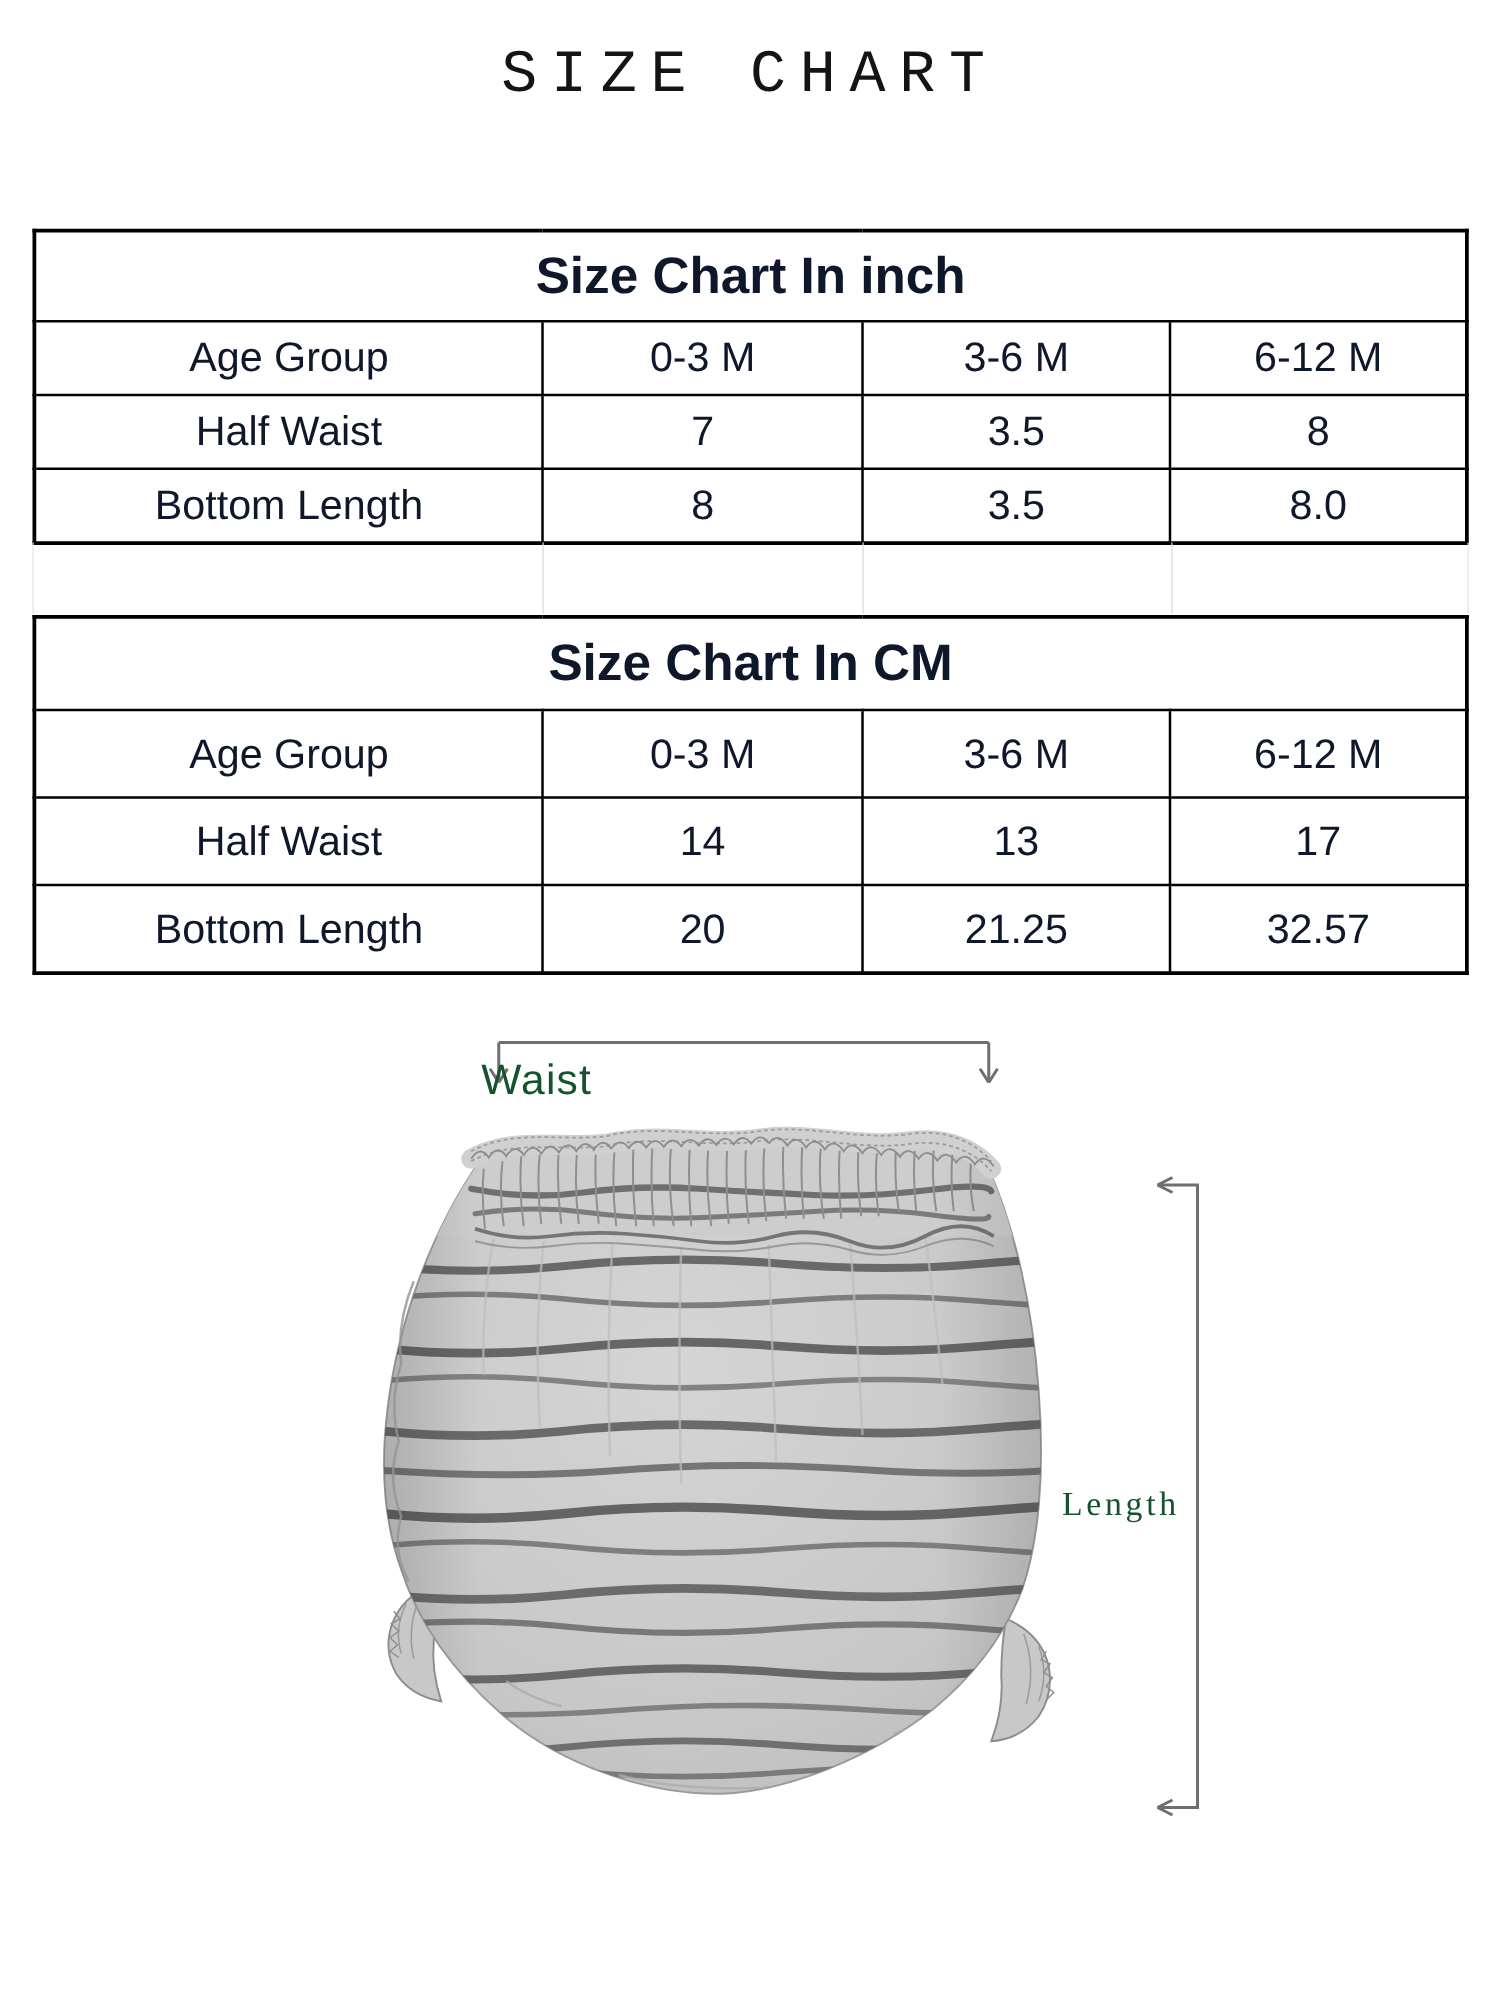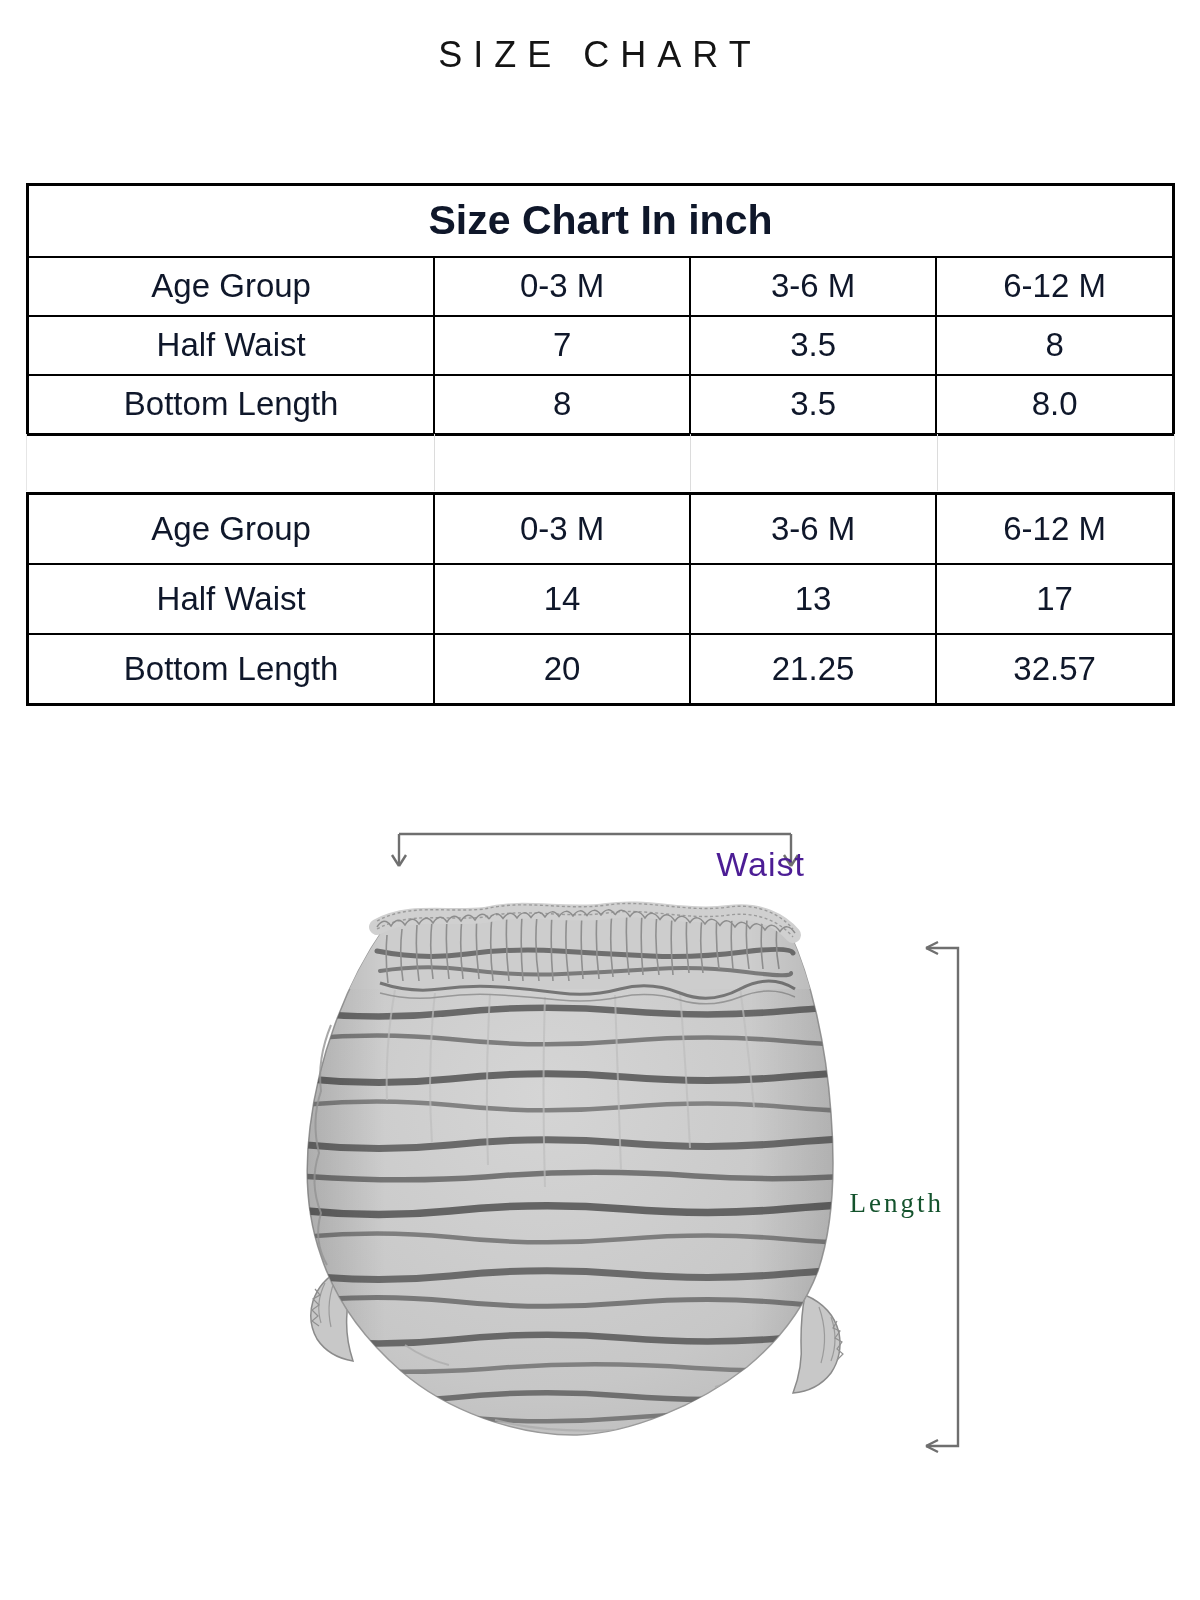--- a/index.html
+++ b/index.html
@@ -1,34 +1,34 @@
 <!DOCTYPE html>
 <html><head>
 <meta charset="utf-8">
 <style>
   html,body{margin:0;padding:0;background:#fff;}
   .page{position:relative;width:1200px;height:1600px;background:#ffffff;overflow:hidden;
         font-family:"Liberation Sans",sans-serif;}
   .title{position:absolute;top:34px;left:0;width:100%;margin:0;text-align:center;
-         font-family:Liberation Sans, sans-serif;font-weight:400;font-size:36px;
+         font-family:Liberation Mono, monospace;font-weight:400;font-size:48px;
          letter-spacing:11px;color:#141414;}
   .size-table{position:absolute;left:26px;width:1149px;border-collapse:collapse;
               table-layout:fixed;text-align:center;color:#0f172a;border:3px solid #000;}
   .size-table td{border:2px solid #000;padding:0;line-height:1.05;overflow:hidden;}
   .size-table td.thead{font-size:41px;font-weight:700;}
   .t1{top:183px}
   .t1 td.thead{height:70px}
   .t1 tr.datarow td{height:57px;font-size:33px;}
   .t2{top:492px}
   .t2 td.thead{height:72px}
   .t2 tr.datarow td{height:68px;font-size:33px;}
   .gapline{position:absolute;top:434px;height:57px;width:1px;background:#dcdcdc;}
   .gapline.edge{background:#e6e6e6;}
-  .dim-label-waist{position:absolute;left:385px;top:845px;width:420px;text-align:right;
-      font-size:34px;color:#4c1d95;letter-spacing:1px;}
+  .dim-label-waist{position:absolute;left:385px;top:845px;width:420px;text-align:left;
+      font-size:34px;color:#14532d;letter-spacing:1px;}
   .dim-label-length{position:absolute;left:840px;top:1188px;width:104px;text-align:right;
       font-family:"Liberation Serif",serif;font-size:27px;color:#14532d;letter-spacing:3px;}
   svg{display:block}
   .abs{position:absolute;}
 </style>
 </head>
 <body>
 
 <div class="page">
 
@@ -73,20 +73,23 @@
   <div class="gapline edge" style="left:1174px"></div>
 
   <table class="size-table t2">
     <colgroup>
       <col style="width:35.5%">
         <col style="width:22.3%">
         <col style="width:21.5%">
         <col style="width:20.7%">
     </colgroup>
     <tbody>
+      <tr>
+        <td colspan="4" class="thead">Size Chart In CM</td>
+      </tr>
       <tr class="datarow">
         <td>Age Group</td>
         <td>0-3 M</td>
         <td>3-6 M</td>
         <td>6-12 M</td>
       </tr>
       <tr class="datarow">
         <td>Half Waist</td>
         <td>14</td>
         <td>13</td>

